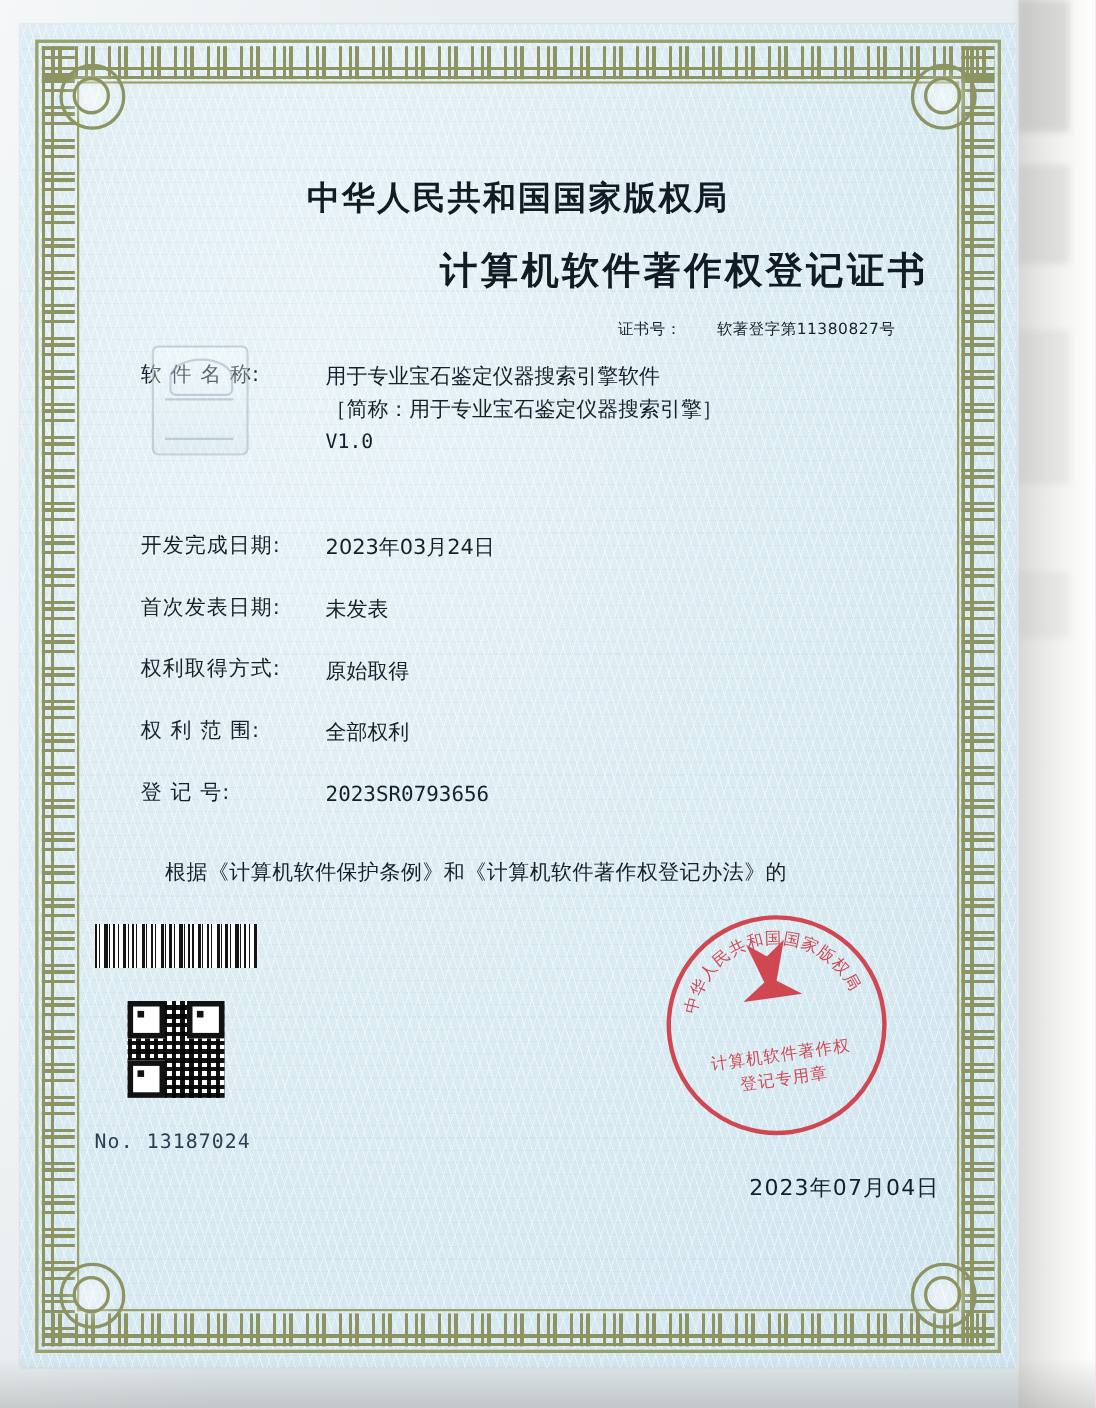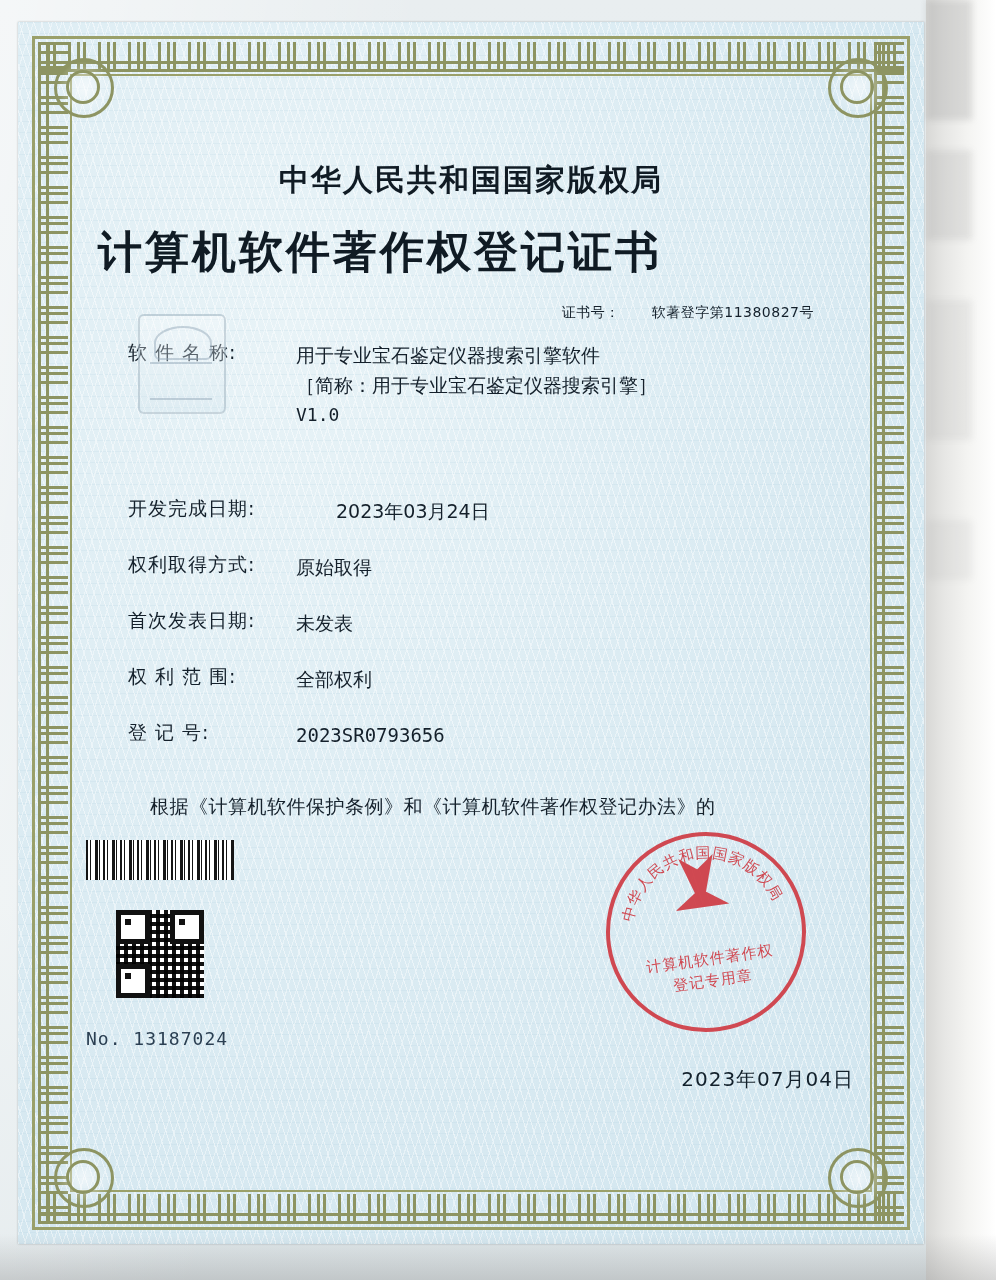--- a/index.html
+++ b/index.html
@@ -162,22 +162,22 @@
   }
   .title-1 {
     text-align: center;
     font-size: 30px;
     font-weight: bold;
     letter-spacing: 2px;
     margin: 38px 0 0 0;
     color: #101b24;
   }
   .title-2 {
-    text-align: left;
-    font-size: 44px;
+    text-align: right;
+    font-size: 34px;
     font-weight: bold;
     letter-spacing: 3px;
     margin: 22px 0 0 0;
     color: #101b24;
   }
   .cert-no {
     text-align: right;
     font-size: 14px;
     margin: 22px 30px 0 0;
     letter-spacing: 0.5px;
@@ -403,33 +403,33 @@
           <div class="value">
             <span class="line1">用于专业宝石鉴定仪器搜索引擎软件</span>
             <span class="line2">［简称：用于专业宝石鉴定仪器搜索引擎］</span>
             <span class="line3 mono">V1.0</span>
           </div>
         </div>
 
 
         <div class="gap-block"></div>
 
-        <div class="row" style="margin-top:26px;gap:40px;">
+        <div class="row" style="margin-top:26px;">
           <div class="label">开发完成日期:</div>
           <div class="value">2023年03月24日</div>
+        </div>
+
+        <div class="row" style="margin-top:26px;">
+          <div class="label">首次发表日期:</div>
+          <div class="value">未发表</div>
         </div>
 
         <div class="row" style="margin-top:26px;">
           <div class="label">权利取得方式:</div>
           <div class="value">原始取得</div>
-        </div>
-
-        <div class="row" style="margin-top:26px;">
-          <div class="label">首次发表日期:</div>
-          <div class="value">未发表</div>
         </div>
 
         <div class="row" style="margin-top:26px;">
           <div class="label">权 利 范 围:</div>
           <div class="value">全部权利</div>
         </div>
 
         <div class="row" style="margin-top:26px;">
           <div class="label">登 记 号:</div>
           <div class="value mono" style="font-size:19px;">2023SR0793656</div>

